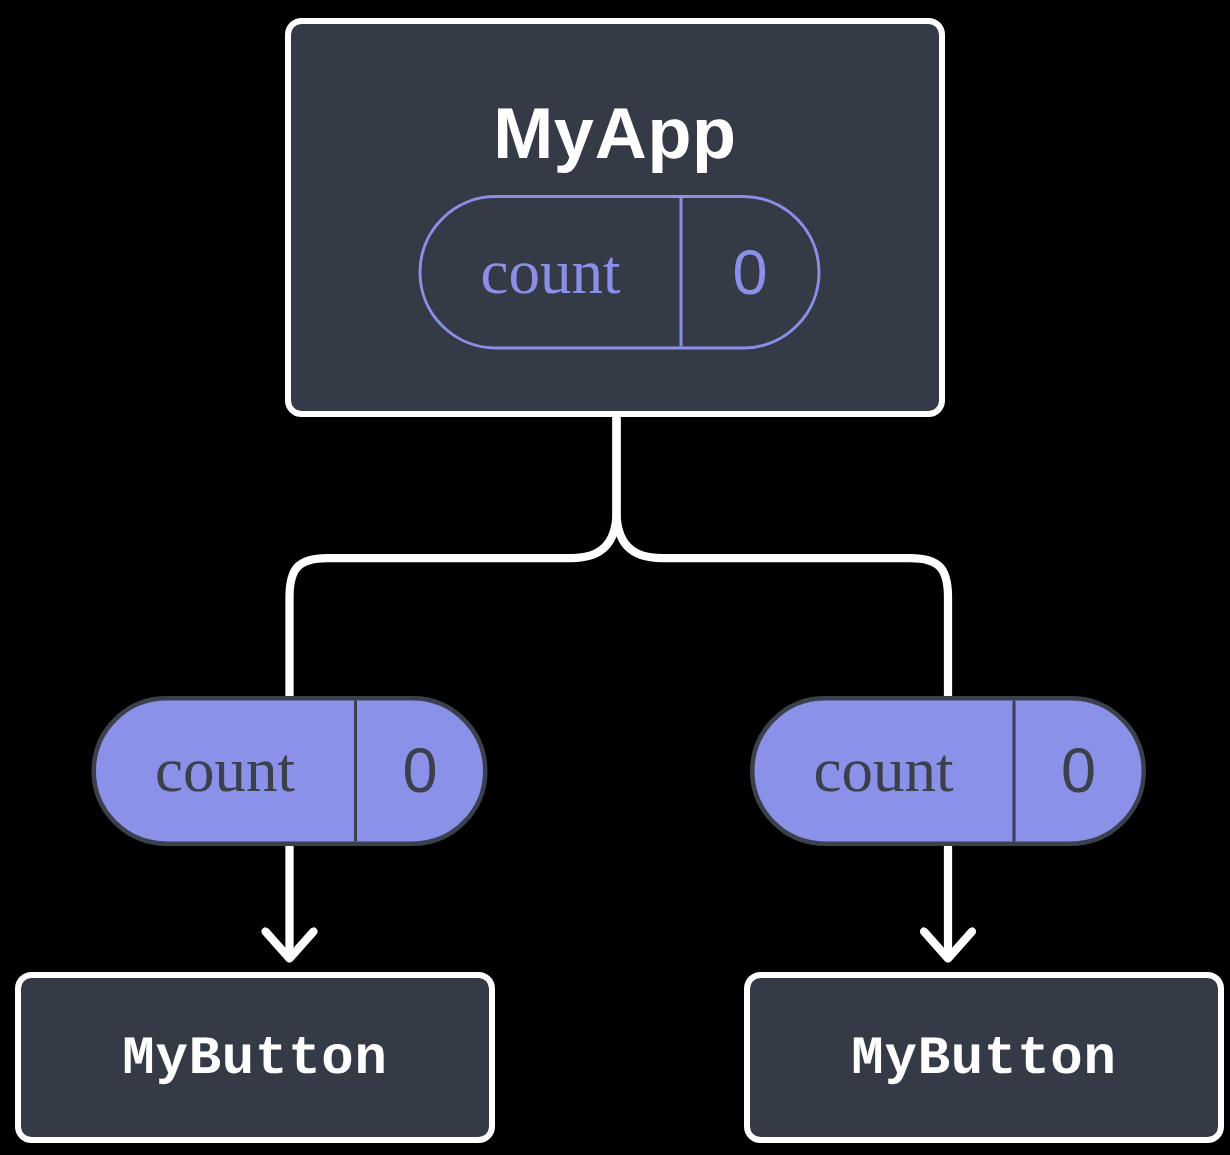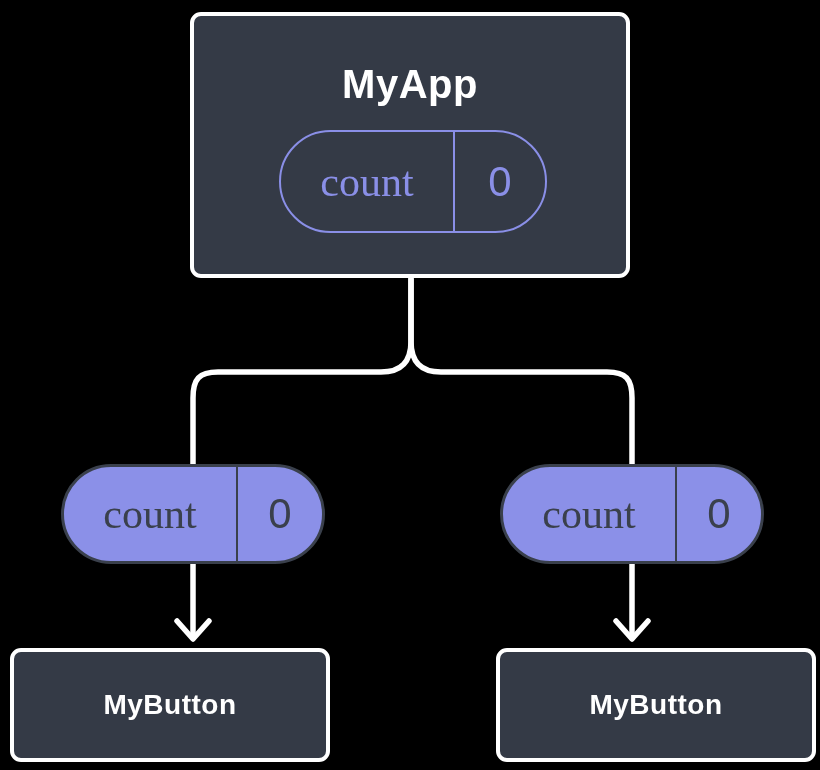--- a/index.html
+++ b/index.html
@@ -45,21 +45,21 @@
   }
   .node-root {
     left: 190px; top: 12px;
     width: 440px; height: 266px;
   }
   .node-title {
     position: absolute;
     left: 0; right: 0;
     text-align: center;
     color: #ffffff;
-    font-size: 40px;
+    font-size: 48px;
     font-weight: bold;
     letter-spacing: 0.5px;
   }
   .node-root .node-title { top: 46px; }
   .state-pill {
     position: absolute;
     left: 85px; top: 114px;
     width: 268px; height: 103px;
     border: 2.5px solid var(--accent-purple);
     border-radius: 60px;
@@ -99,21 +99,22 @@
     align-self: stretch;
   }
   .prop-pill-left  { left: 61px;  top: 464px; }
   .prop-pill-right { left: 500px; top: 464px; }
   .node-child {
     width: 320px; height: 114px;
     display: flex; align-items: center; justify-content: center;
   }
   .node-child .node-title {
     position: static;
-    font-size: 28px;
+    font-size: 36px;
+    font-family: Liberation Mono, monospace;
   }
   .node-child-left  { left: 10px;  top: 648px; }
   .node-child-right { left: 496px; top: 648px; }
 </style>
 </head>
 <body>
 
 <div class="canvas">
 
   <svg class="connectors" viewBox="0 0 820 770" xmlns="http://www.w3.org/2000/svg">

